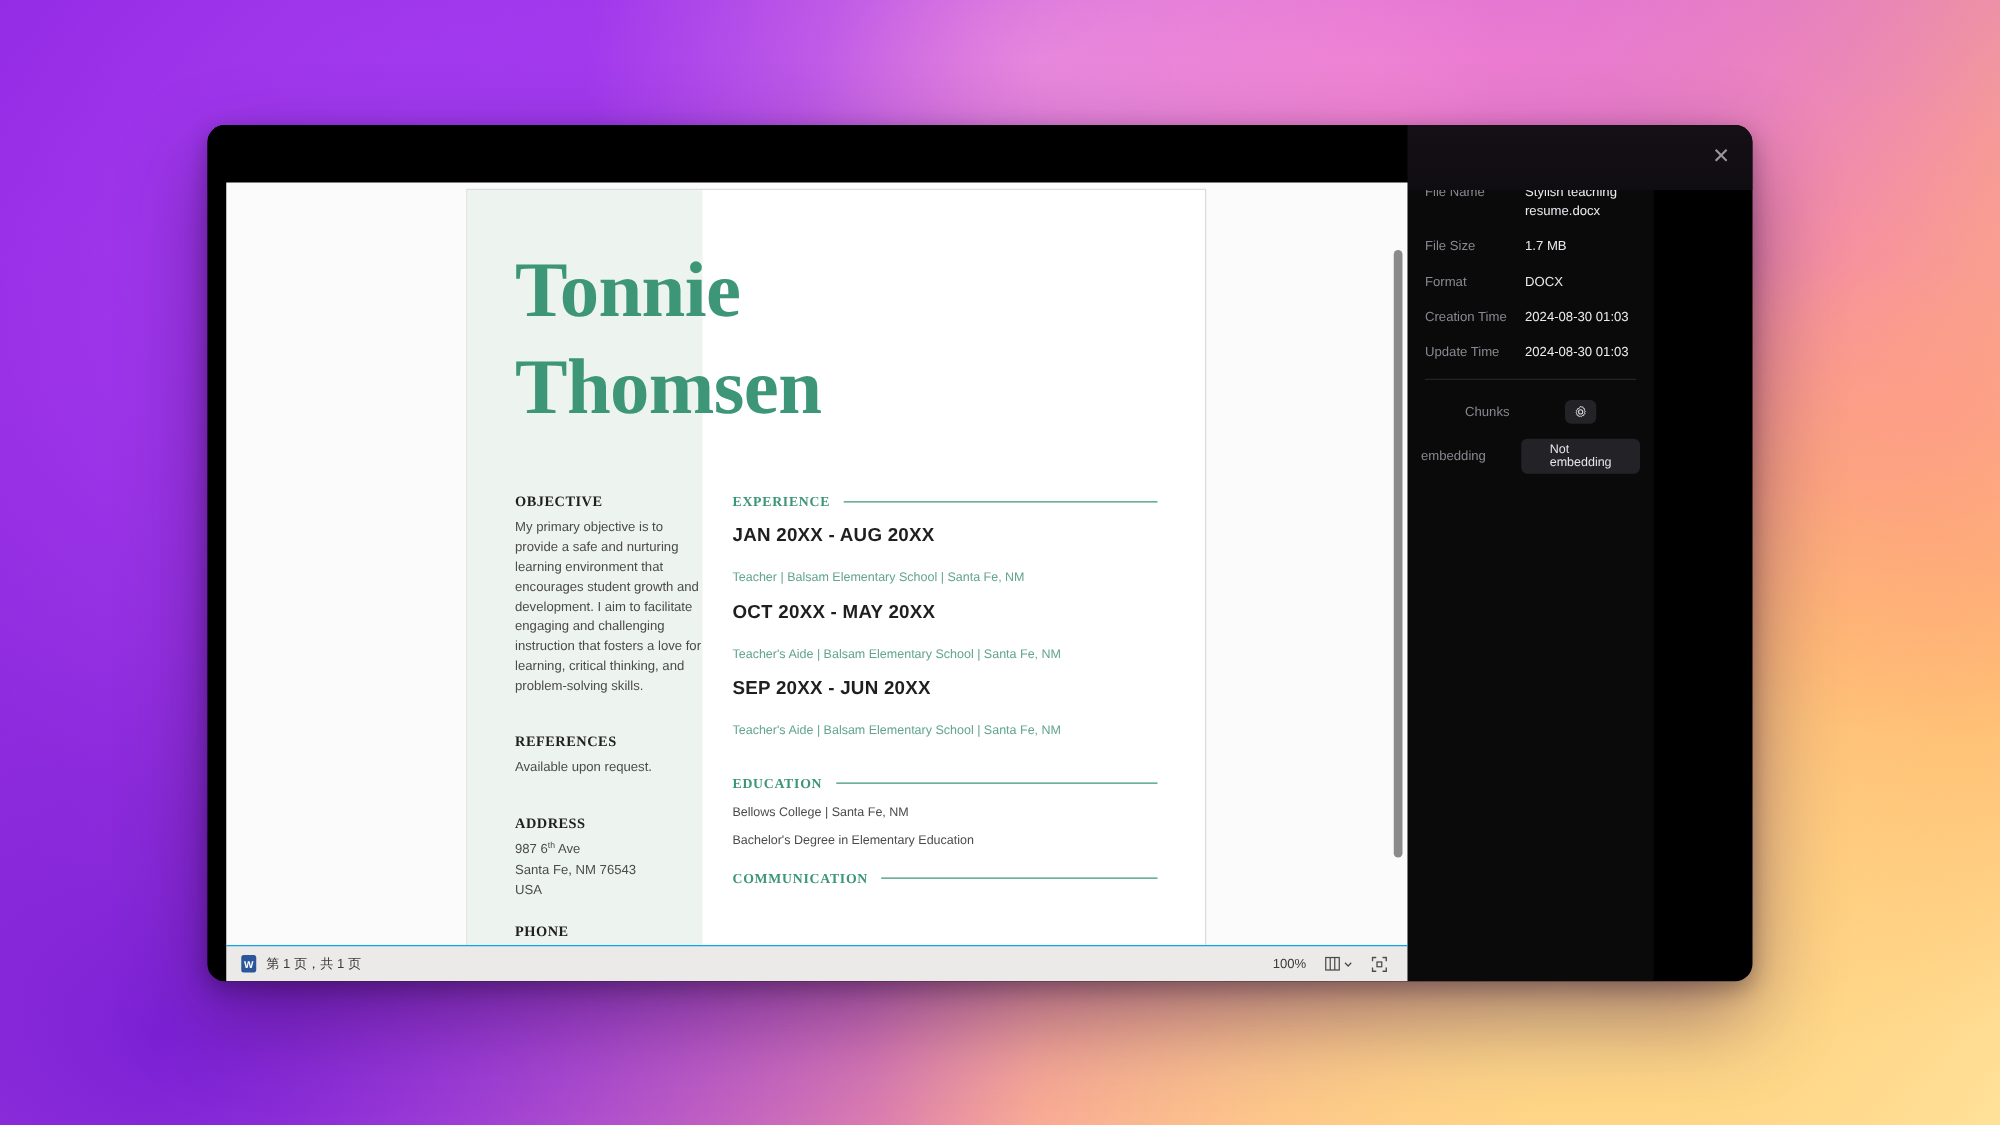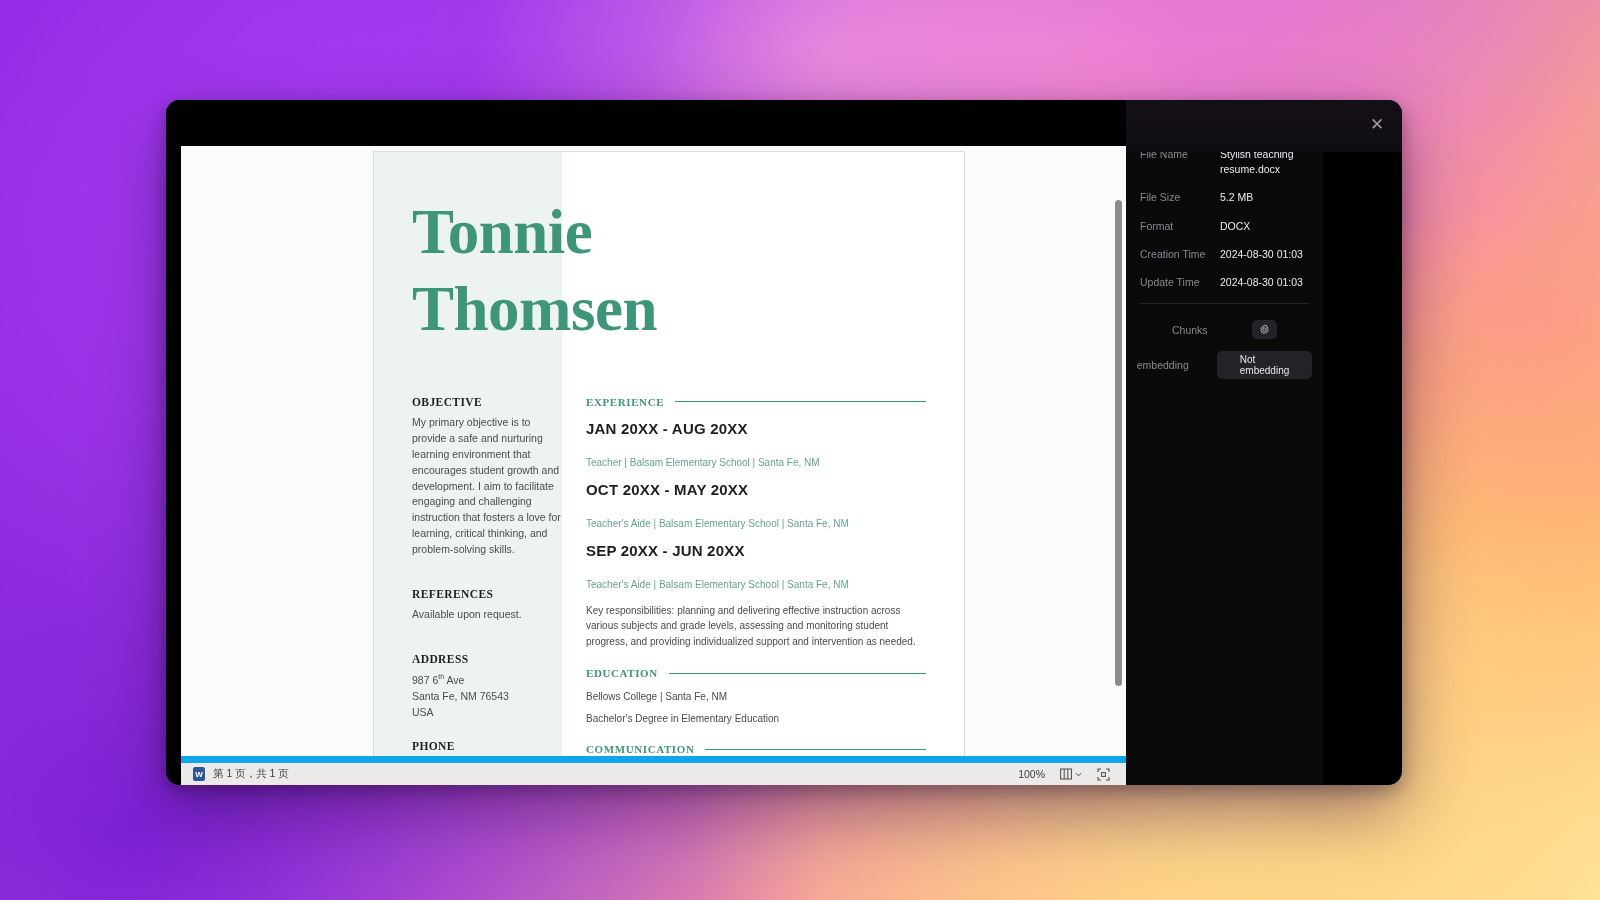--- a/index.html
+++ b/index.html
@@ -150,21 +150,21 @@
   }
   #doc-thumb {
     position: absolute; left: 0; top: 4px; width: 7px; height: 486px;
     background: #8b8b8b; border-radius: 4px;
   }
 
   
   #statusbar {
     position: absolute; left: 15px; right: 0; bottom: 0; height: 29px;
     background: #eceae8;
-    border-top: 7px solid #0ea5e9;
+    border-top: 1px solid #0ea5e9;
     display: flex; align-items: center;
     font-size: 10.5px; color: #3b3b3b;
   }
   #sb-left { display: flex; align-items: center; gap: 8px; padding-left: 12px; }
   .word-ico {
     width: 12px; height: 14px; border-radius: 2px;
     background: #2b579a; position: relative;
   }
   .word-ico::after {
     content: "W"; position: absolute; inset: 0;
@@ -268,21 +268,20 @@
               </div>
               <div class="job">
                 <div class="job-date">OCT 20XX - MAY 20XX</div>
                 <div class="job-role">Teacher's Aide | Balsam Elementary School | Santa Fe, NM</div>
               </div>
               <div class="job">
                 <div class="job-date">SEP 20XX - JUN 20XX</div>
                 <div class="job-role">Teacher's Aide | Balsam Elementary School | Santa Fe, NM</div>
               </div>
 
-              <div class="para">Key responsibilities: planning and delivering effective instruction across various subjects and grade levels, assessing and monitoring student progress, and providing individualized support and intervention as needed.</div>
 
               <div style="height:18px"></div>
               <div class="sec-h-green-row">
                 <span class="sec-h-green">EDUCATION</span>
                 <span class="sec-rule"></span>
               </div>
               <div class="edu-line">Bellows College | Santa Fe, NM</div>
               <div class="edu-line">Bachelor's Degree in Elementary Education</div>
 
               <div style="height:8px"></div>
@@ -333,21 +332,21 @@
 
   <div id="info-panel">
     <div id="info-title">Basic Information</div>
 
     <div class="info-row">
       <div class="info-key">File Name</div>
       <div class="info-val">Stylish teaching resume.docx</div>
     </div>
     <div class="info-row">
       <div class="info-key">File Size</div>
-      <div class="info-val">5.2 MB</div>
+      <div class="info-val">1.7 MB</div>
     </div>
     <div class="info-row">
       <div class="info-key">Format</div>
       <div class="info-val">DOCX</div>
     </div>
     <div class="info-row">
       <div class="info-key">Creation Time</div>
       <div class="info-val">2024-08-30 01:03</div>
     </div>
     <div class="info-row">

